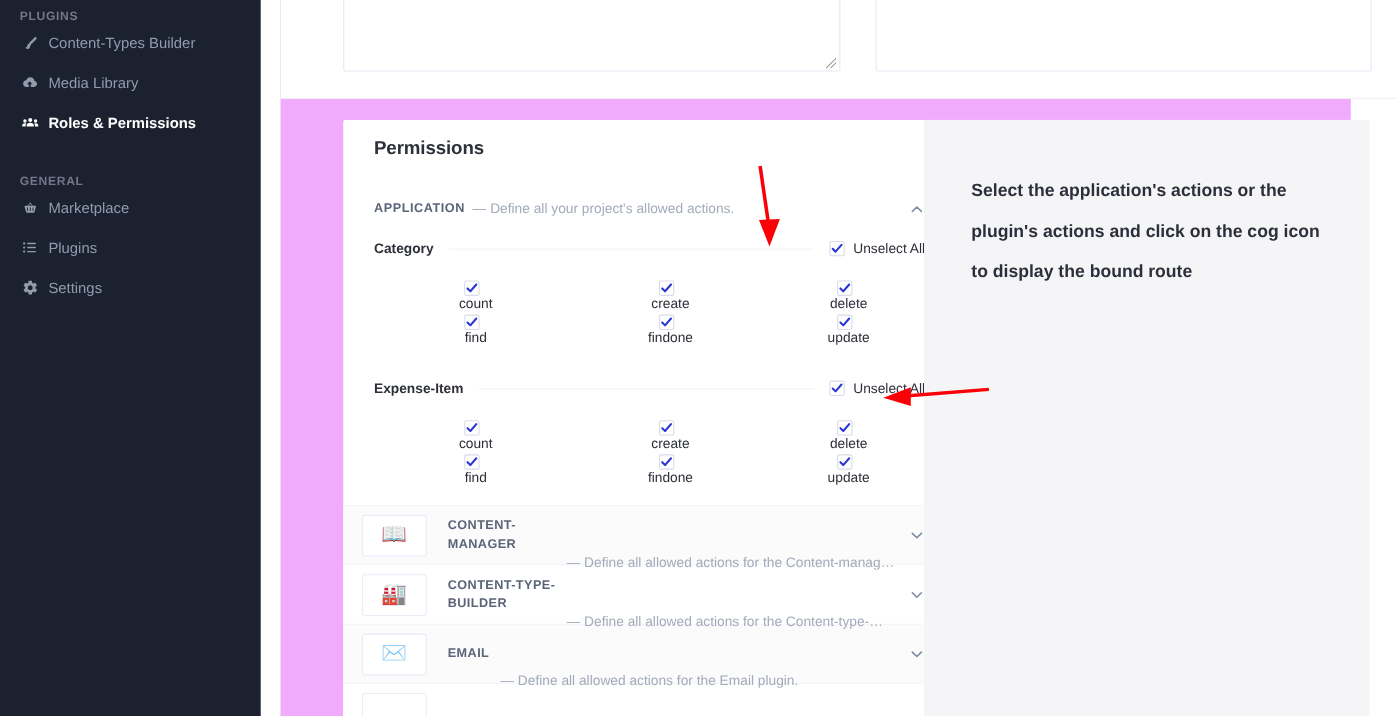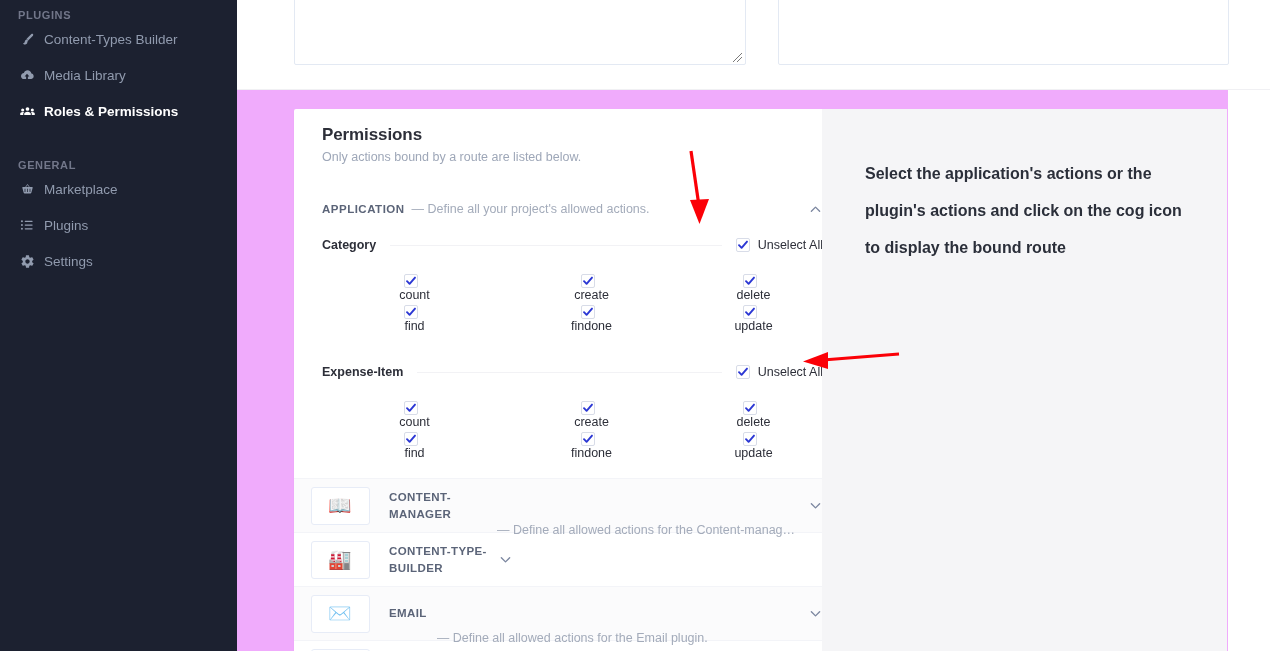--- a/index.html
+++ b/index.html
@@ -12,20 +12,21 @@
     overflow: hidden;
     background: #ffffff;
     font-family: "Liberation Sans", sans-serif;
     -webkit-font-smoothing: antialiased;
   }
   #app {
     position: relative;
     width: 1270px;
     height: 651px;
     display: flex;
+    gap: 18px;
   }
 
   
   .sidebar {
     width: 237px;
     height: 651px;
     background: #1c2130;
     flex: 0 0 237px;
     box-sizing: border-box;
     padding-top: 0;
@@ -416,21 +417,20 @@
           <path d="M11 2 L2 11" stroke="#6b6b6b" stroke-width="0.9" fill="none"></path>
           <path d="M11 6 L6 11" stroke="#6b6b6b" stroke-width="0.9" fill="none"></path>
         </svg>
       </div>
       <div class="fld fld-right"></div>
     </div>
 
     <section class="perm-card">
       <div class="perm-head">
         <h2 class="perm-title">Permissions</h2>
-        <p class="perm-sub">Only actions bound by a route are listed below.</p>
       </div>
 
       <div class="app-row">
         <span class="app-label">APPLICATION</span>
         <span class="app-desc"><span>—</span>&nbsp;<span>Define all your project's allowed actions.</span></span>
         <span class="app-spacer"></span>
         <span class="chev">
           <svg width="11" height="11" viewBox="0 0 12 12">
               <path d="M1.5 7.8 L6 3.4 L10.5 7.8" stroke="currentColor" stroke-width="1.5" fill="none" stroke-linecap="round" stroke-linejoin="round"></path>
             </svg>
@@ -576,20 +576,21 @@
           <span class="plug-chev">
             <svg width="11" height="11" viewBox="0 0 12 12">
                 <path d="M1.5 4.2 L6 8.6 L10.5 4.2" stroke="currentColor" stroke-width="1.5" fill="none" stroke-linecap="round" stroke-linejoin="round"></path>
               </svg>
           </span>
         </div>
 
         <div class="plug-row alt">
           <span class="plug-ico">🏭</span>
           <span class="plug-name">CONTENT-TYPE-BUILDER</span>
+          <span class="plug-desc">— Define all allowed actions for the Content-type-…</span>
           <span class="plug-chev">
             <svg width="11" height="11" viewBox="0 0 12 12">
                 <path d="M1.5 4.2 L6 8.6 L10.5 4.2" stroke="currentColor" stroke-width="1.5" fill="none" stroke-linecap="round" stroke-linejoin="round"></path>
               </svg>
           </span>
         </div>
 
         <div class="plug-row">
           <span class="plug-ico">✉️</span>
           <span class="plug-name oneline">EMAIL</span>

